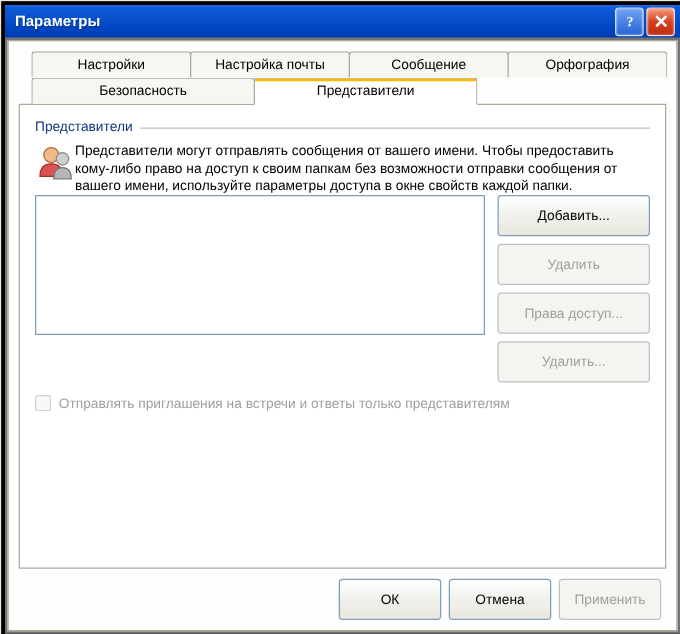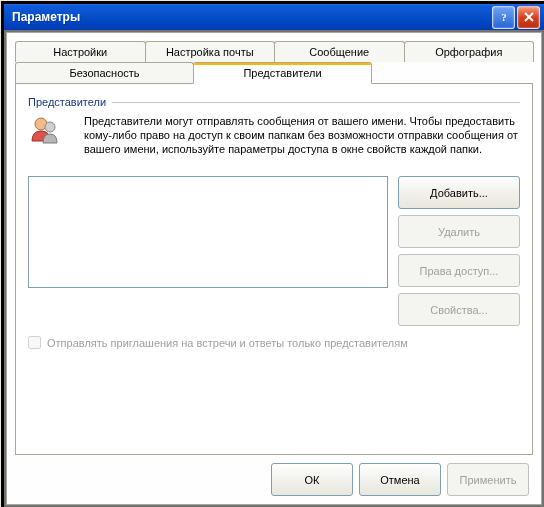--- a/index.html
+++ b/index.html
@@ -63,21 +63,21 @@
     flex: 1;
     border: 1px solid #aca899;
     margin: 2px;
     background: #fefefe;
     padding: 8px 8px 6px 8px;
     display: flex;
     flex-direction: column;
   }
 
   
-  .tab-rows { margin-bottom: 0; }
+  .tab-rows { margin-bottom: 0; margin-left: 10px; }
   .tab-row {
     display: flex;
     gap: 0;
   }
   .tab-row.top .tab { width: 132px; }
   .tab-row.bottom .tab { width: 177px; }
   .tab {
     height: 20px;
     background: #f6f6f3;
     border: 1px solid #aca899;
@@ -130,22 +130,22 @@
     padding-right: 6px;
   }
   .group-line {
     flex: 1;
     height: 1px;
     background: #c0c0c0;
   }
 
   .intro {
     display: flex;
-    gap: 24px;
-    margin-bottom: 20px;
+    gap: 0;
+    margin-bottom: 0;
   }
   .intro .icon {
     width: 32px;
     flex: 0 0 32px;
     display: flex;
     align-items: flex-start;
     justify-content: center;
   }
   .intro .text {
     flex: 1;
@@ -272,21 +272,21 @@
         </div>
         <div class="text">Представители могут отправлять сообщения от вашего имени. Чтобы предоставить кому-либо право на доступ к своим папкам без возможности отправки сообщения от вашего имени, используйте параметры доступа в окне свойств каждой папки.</div>
       </div>
 
       <div class="mid">
         <div class="listbox"></div>
         <div class="btn-col">
           <button class="wbtn">Добавить...</button>
           <button class="wbtn" disabled="">Удалить</button>
           <button class="wbtn" disabled="">Права доступ...</button>
-          <button class="wbtn" disabled="">Свойства...</button>
+          <button class="wbtn" disabled="">Удалить...</button>
         </div>
       </div>
 
       <div class="check-row">
         <input type="checkbox" disabled="" style="">
         <span>Отправлять приглашения на встречи и ответы только представителям</span>
       </div>
 
       <div style="flex:1"></div>
     </div>

